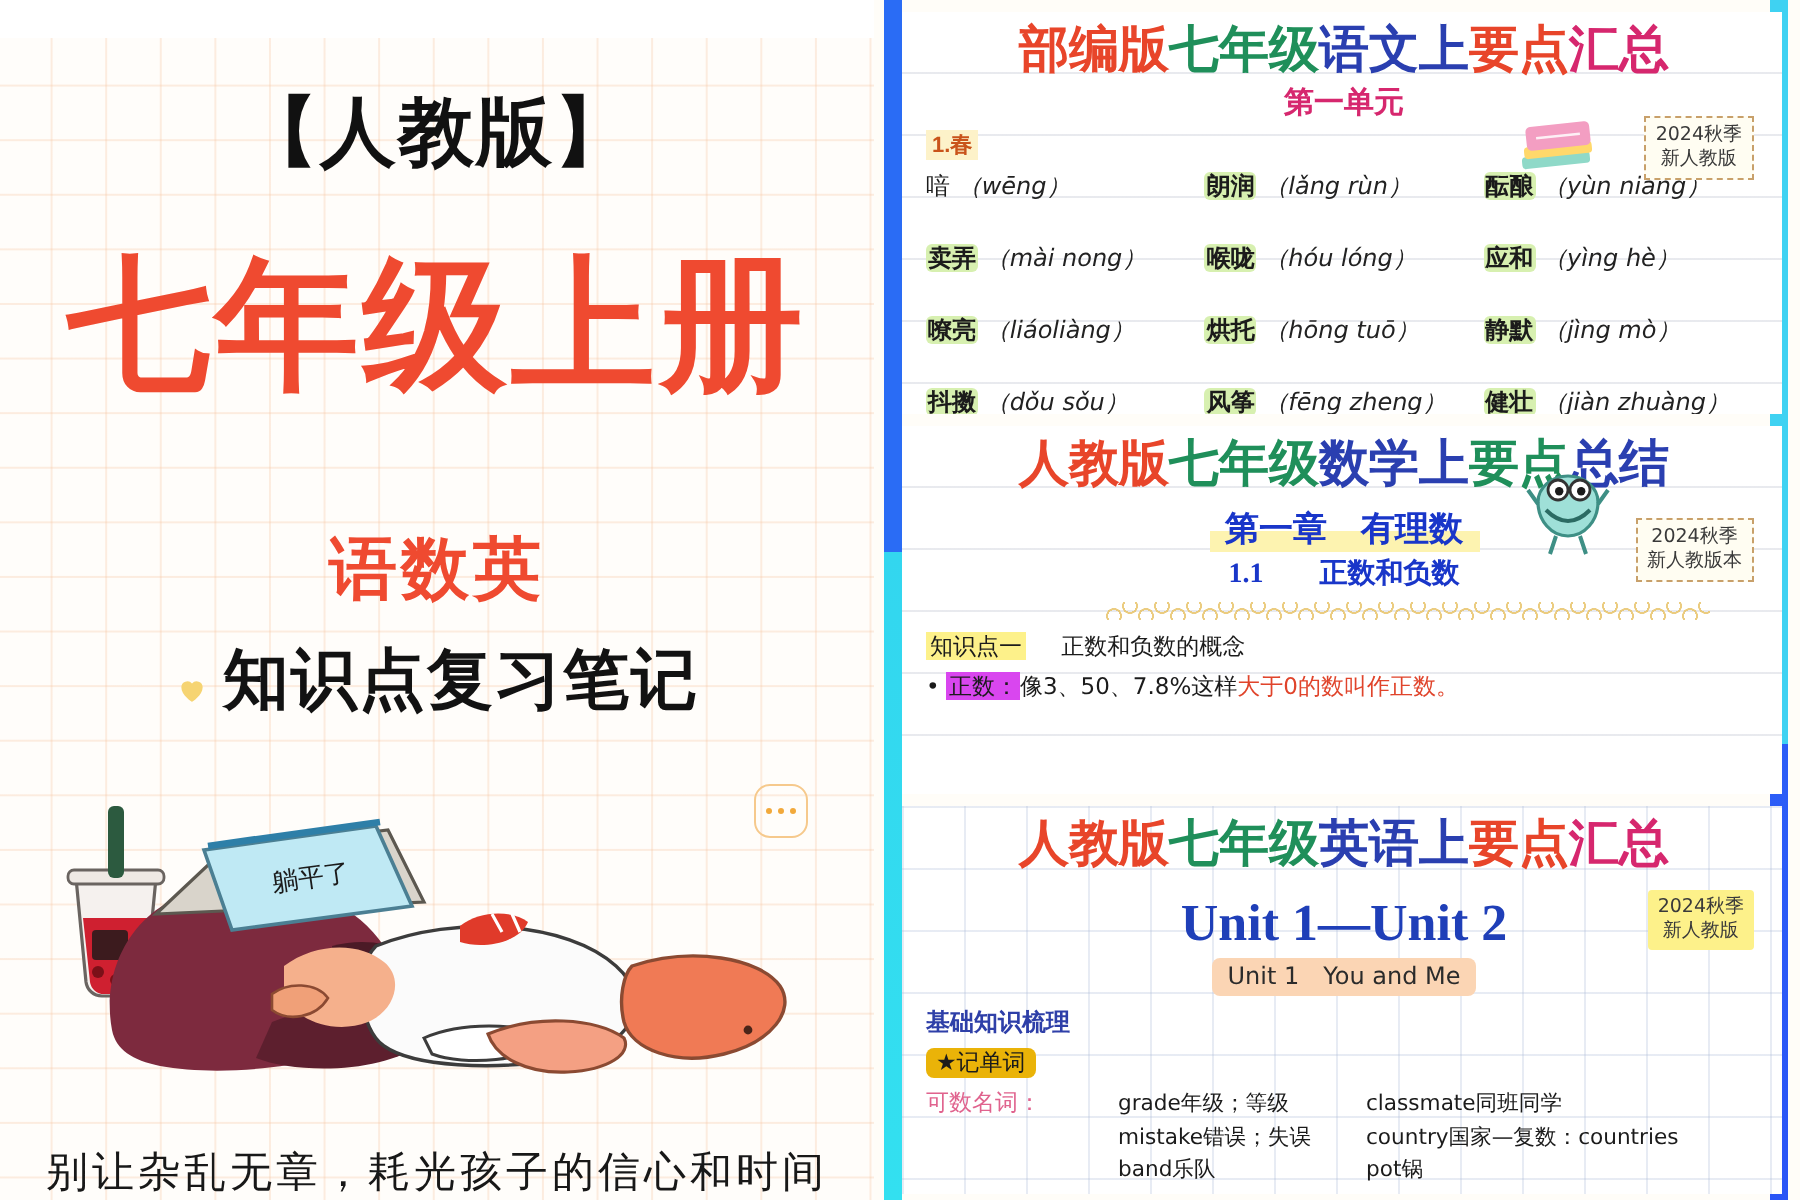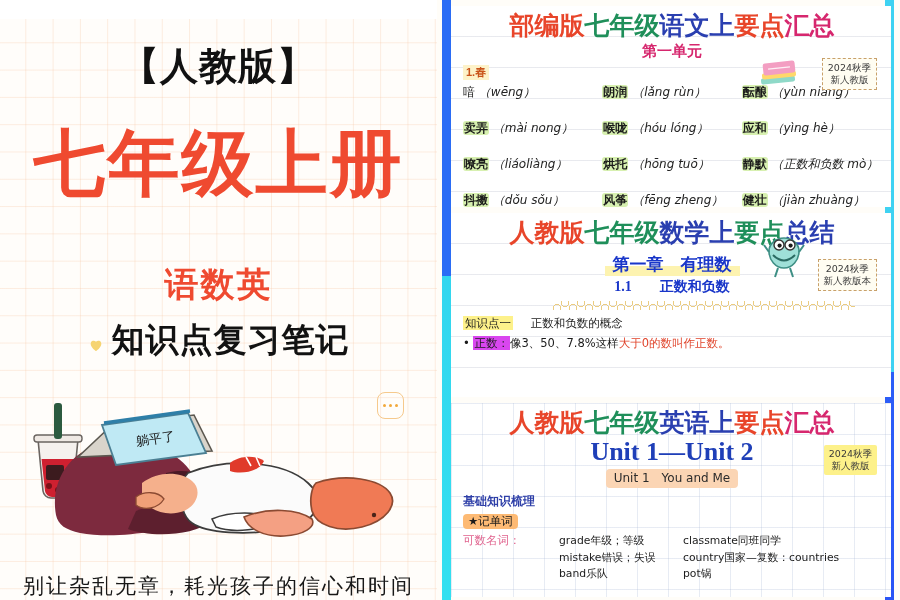--- a/index.html
+++ b/index.html
@@ -146,26 +146,26 @@
     background-image: radial-gradient(circle at 4px 7px, transparent 3px, #e8c46a 3px, #e8c46a 3.9px, transparent 4px),
                       radial-gradient(circle at 12px 2px, transparent 3px, #e8c46a 3px, #e8c46a 3.9px, transparent 4px);
     background-size: 16px 9px; opacity:.85; }
   .kp { margin-top: 6px; font-size: 11.5px; color: #1b1b1b; font-family: "DejaVu Sans", sans-serif; }
   .kp .hl { background: #fdf18a; padding: 0 2px; }
   .kp-line { margin-top: 5px; font-size: 11.5px; color: #1b1b1b; font-family: "DejaVu Sans", sans-serif; }
   .kp-line .g { background: #d946ef; padding: 0 1px; }
   .kp-line .r { color: #e0442b; }
 
   
-  .eng-unit { text-align: center; font-size: 26px; font-weight: 700; color: #1f3fb8; margin-top: 0;
+  .eng-unit { text-align: center; font-size: 26px; font-weight: 700; color: #1f3fb8; margin-top: 10px;
     font-family: "Liberation Serif", "DejaVu Serif", serif; }
   .eng-pill { display: block; width: fit-content; margin: 2px auto 0; background: #fbd5b4;
     border-radius: 4px; padding: 1px 8px; font-size: 12px; color: #2b2b2b; font-family: "DejaVu Sans", sans-serif; }
   .eng-row { margin-top: 5px; font-size: 12px; font-weight: 900; color: #2e3fa8; font-family: "DejaVu Sans", sans-serif; }
-  .eng-star { display: inline-block; margin-top: 4px; background: #fdba74; border-radius: 4px;
+  .eng-star { display: inline-block; margin-top: 4px; background: #eab308; border-radius: 4px;
     padding: 0 5px; font-size: 11.5px; color: #1b1b1b; font-family: "DejaVu Sans", sans-serif; }
   .eng-cols { display: flex; margin-top: 4px; gap: 10px; }
   .eng-left-lab { font-size: 11.5px; color: #e0638e; width: 86px; flex: none; font-family: "DejaVu Sans", sans-serif; }
   .eng-words { font-size: 10.8px; color: #1b1b1b; line-height: 1.55; font-family: "DejaVu Sans", sans-serif; }
   .eng-words .c2col { display: grid; grid-template-columns: 118px 1fr; column-gap: 6px; }
 </style>
 </head>
 <body>
 
 <div id="root">
@@ -267,21 +267,21 @@
 
         <div class="vocab" id="ch-vocab">
             <div class="vocab-item"><span>喑</span><span class="py"> （wēng）</span></div>
             <div class="vocab-item"><b>朗润</b><span class="py"> （lǎng rùn）</span></div>
             <div class="vocab-item"><b>酝酿</b><span class="py"> （yùn niàng）</span></div>
             <div class="vocab-item"><b>卖弄</b><span class="py"> （mài nong）</span></div>
             <div class="vocab-item"><b>喉咙</b><span class="py"> （hóu lóng）</span></div>
             <div class="vocab-item"><b>应和</b><span class="py"> （yìng hè）</span></div>
             <div class="vocab-item"><b>嘹亮</b><span class="py"> （liáoliàng）</span></div>
             <div class="vocab-item"><b>烘托</b><span class="py"> （hōng tuō）</span></div>
-            <div class="vocab-item"><b>静默</b><span class="py"> （正数和负数 mò）</span></div>
+            <div class="vocab-item"><b>静默</b><span class="py"> （jìng mò）</span></div>
             <div class="vocab-item"><b>抖擞</b><span class="py"> （dǒu sǒu）</span></div>
             <div class="vocab-item"><b>风筝</b><span class="py"> （fēng zheng）</span></div>
             <div class="vocab-item"><b>健壮</b><span class="py"> （jiàn zhuàng）</span></div>
           </div>
       </div>
     </div>
 
     <div class="card c2">
       <div class="paper-ruled"></div>
       <div class="card-inner">

